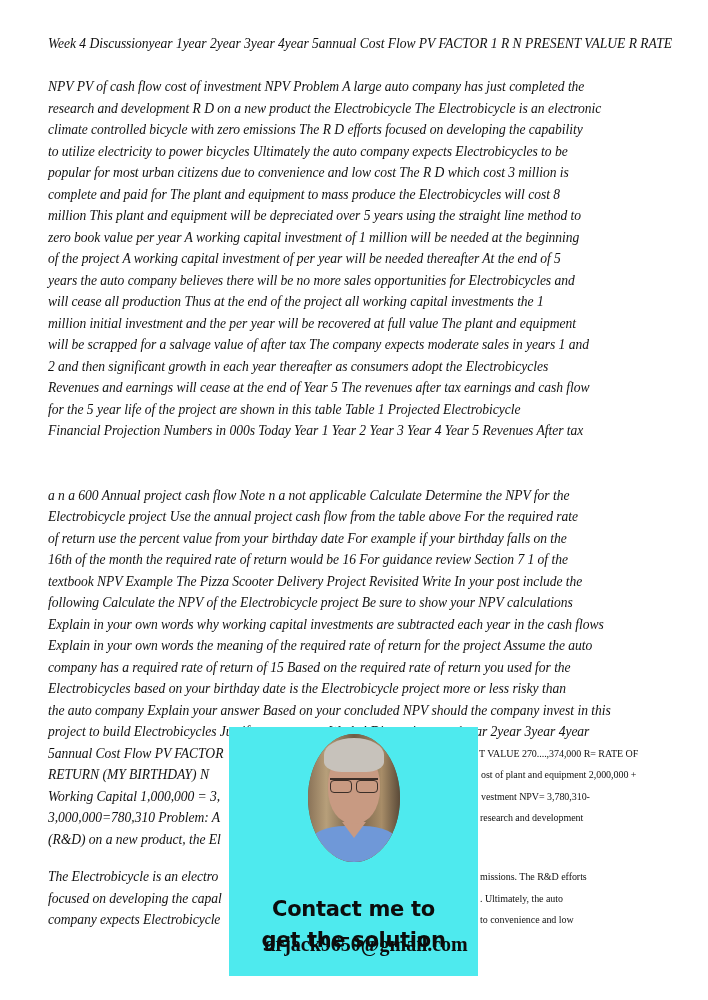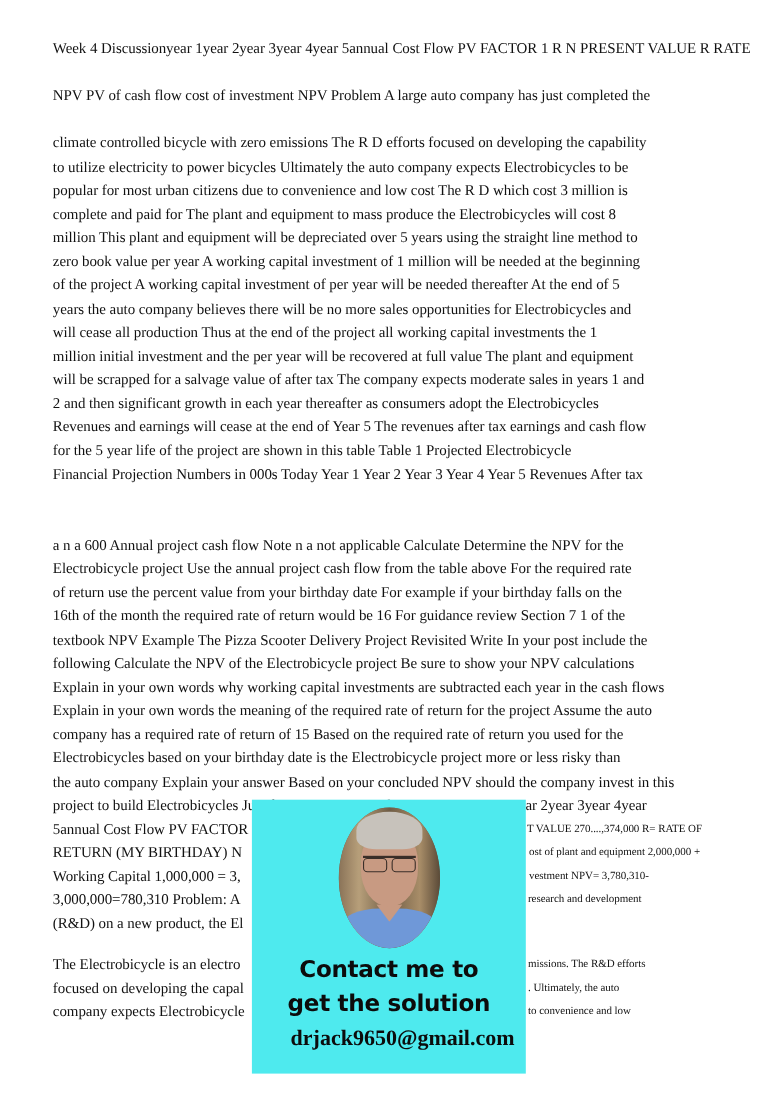--- a/index.html
+++ b/index.html
@@ -22,20 +22,21 @@
       width: 708px;
       height: 1000px;
     }
     .line {
       position: absolute;
       left: 48px;
       white-space: nowrap;
       font-size: 13.6px;
       line-height: 16px;
       letter-spacing: -0.05px;
+      font-style: italic;
     }
     .seg-right {
       position: absolute;
       white-space: nowrap;
       font-size: 10px;
       line-height: 16px;
       letter-spacing: -0.05px;
     }
     .overlay {
       position: absolute;
@@ -95,20 +96,21 @@
       position: absolute;
       left: 0;
       width: 249px;
       text-align: center;
       font-family: "DejaVu Sans", "Liberation Sans", sans-serif;
       font-weight: bold;
       color: #0c0c0c;
       font-size: 21px;
       line-height: 29px;
       letter-spacing: -0.3px;
+      margin-top: 28px;
     }
     .cta-1 { top: 140px; }
     .cta-2 { top: 171px; }
     .email {
       position: absolute;
       left: 0;
       top: 205px;
       width: 274px;
       text-align: center;
       font-family: "Liberation Serif", "DejaVu Serif", serif;
@@ -118,20 +120,21 @@
       color: #0c0c0c;
     }
   </style>
 </head>
 <body>
 
 <div class="page">
 
   <div class="line" style="top:36px">Week 4 Discussionyear 1year 2year 3year 4year 5annual Cost Flow PV FACTOR 1 R N PRESENT VALUE R RATE</div>
   <div class="line" style="top:79px">NPV PV of cash flow cost of investment NPV Problem A large auto company has just completed the</div>
+  <div class="line" style="top:100.5px">research and development R D on a new product the Electrobicycle The Electrobicycle is an electronic</div>
   <div class="line" style="top:122px">climate controlled bicycle with zero emissions The R D efforts focused on developing the capability</div>
   <div class="line" style="top:143.5px">to utilize electricity to power bicycles Ultimately the auto company expects Electrobicycles to be</div>
   <div class="line" style="top:165px">popular for most urban citizens due to convenience and low cost The R D which cost 3 million is</div>
   <div class="line" style="top:186.5px">complete and paid for The plant and equipment to mass produce the Electrobicycles will cost 8</div>
   <div class="line" style="top:208px">million This plant and equipment will be depreciated over 5 years using the straight line method to</div>
   <div class="line" style="top:229.5px">zero book value per year A working capital investment of 1 million will be needed at the beginning</div>
   <div class="line" style="top:251px">of the project A working capital investment of per year will be needed thereafter At the end of 5</div>
   <div class="line" style="top:272.5px">years the auto company believes there will be no more sales opportunities for Electrobicycles and</div>
   <div class="line" style="top:294px">will cease all production Thus at the end of the project all working capital investments the 1</div>
   <div class="line" style="top:315.5px">million initial investment and the per year will be recovered at full value The plant and equipment</div>

